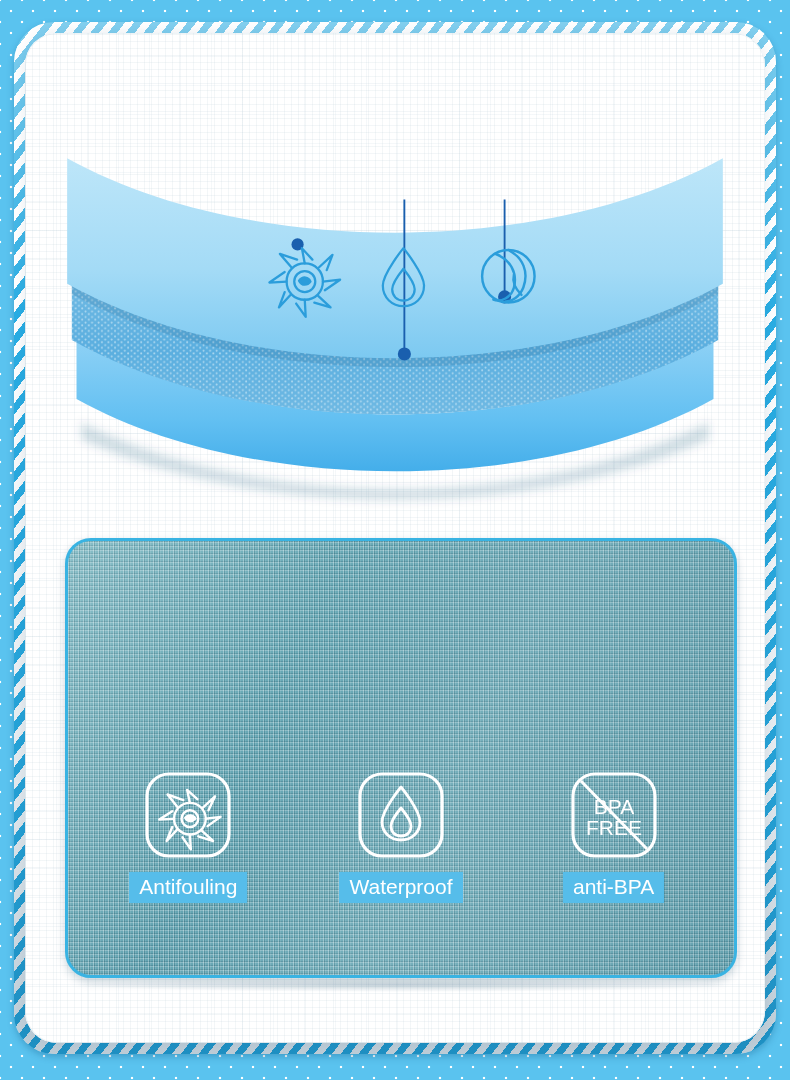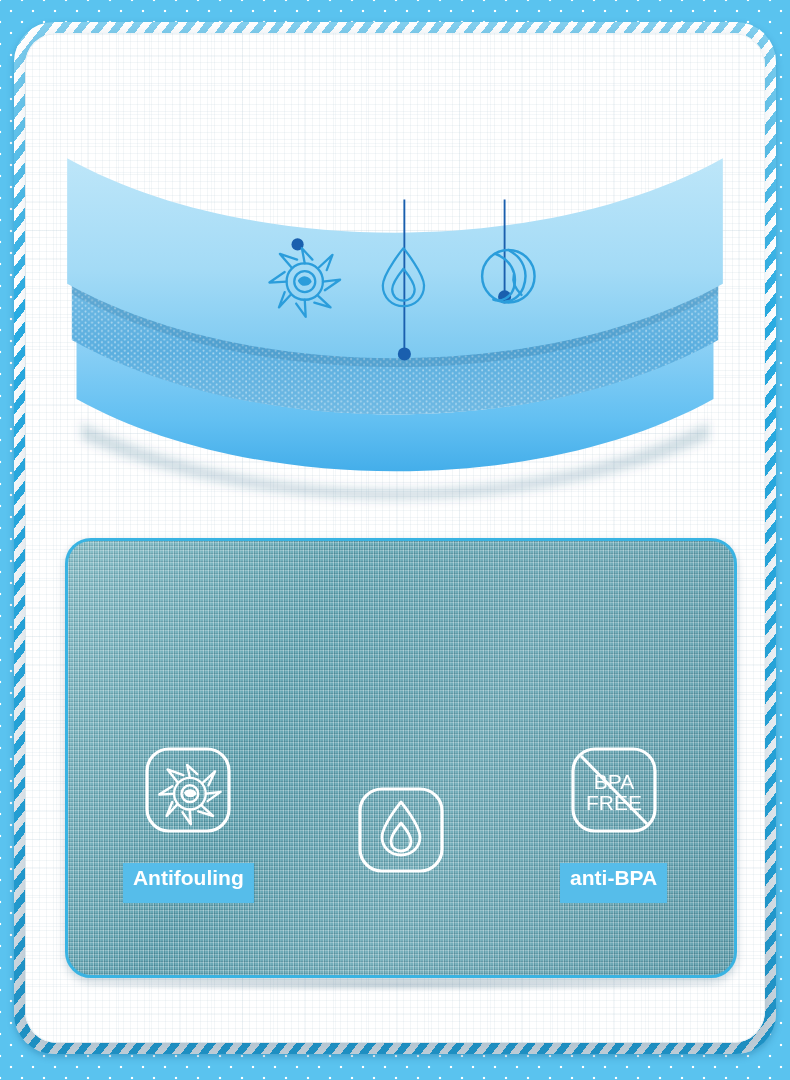--- a/index.html
+++ b/index.html
@@ -140,32 +140,31 @@
     padding:0 14px;
   }
   .feature{
     display:flex;
     flex-direction:column;
     align-items:center;
     width:33%;
   }
   .feature-icon{
     width:92px; height:92px;
-    margin-bottom:27px;
+    margin-bottom:11px;
     text-decoration:underline;
   }
   .feature-icon svg{ display:block; width:100%; height:100%; }
   .feature-label{
     background:#56bdea;
     color:#ffffff;
     font-size:21px;
-    padding:3px 10px 13px;
+    padding:3px 10px 4px;
     line-height:1.15;
     white-space:nowrap;
-    font-weight:bold;
   }
 
   
   .panel-shadow{
     position:absolute;
     left:52px; right:40px;
     top:945px; height:14px;
     border-radius:50%;
     background:radial-gradient(ellipse at center, rgba(0,60,90,.18) 0%, rgba(0,60,90,0) 72%);
     z-index:5;
@@ -302,20 +301,21 @@
           <div class="feature">
             <div class="feature-icon">
               <svg viewBox="0 0 92 92">
                 <rect x="5" y="5" width="82" height="82" rx="22" ry="22" fill="none" stroke="#ffffff" stroke-width="3.2"></rect>
                 <g fill="none" stroke="#ffffff" stroke-width="2.8" stroke-linejoin="round">
                   <path d="M46,18 C46,18 27,41 27,53 C27,63 35,71 46,71 C57,71 65,63 65,53 C65,41 46,18 46,18 Z"></path>
                   <path d="M46,39 C46,39 36,51 36,57 C36,63 40,67 46,67 C52,67 56,63 56,57 C56,51 46,39 46,39 Z"></path>
                 </g>
               </svg>
             </div>
+            <div class="feature-label">Waterproof</div>
           </div>
 
           <div class="feature">
             <div class="feature-icon">
               <svg viewBox="0 0 92 92">
                 <rect x="5" y="5" width="82" height="82" rx="22" ry="22" fill="none" stroke="#ffffff" stroke-width="3.2"></rect>
                 <text x="46" y="45" text-anchor="middle" font-family="Liberation Sans, sans-serif" font-size="21" fill="#ffffff">BPA</text>
                 <text x="46" y="66" text-anchor="middle" font-family="Liberation Sans, sans-serif" font-size="21" fill="#ffffff">FREE</text>
                 <line x1="13" y1="12" x2="79" y2="80" stroke="#ffffff" stroke-width="3"></line>
               </svg>

